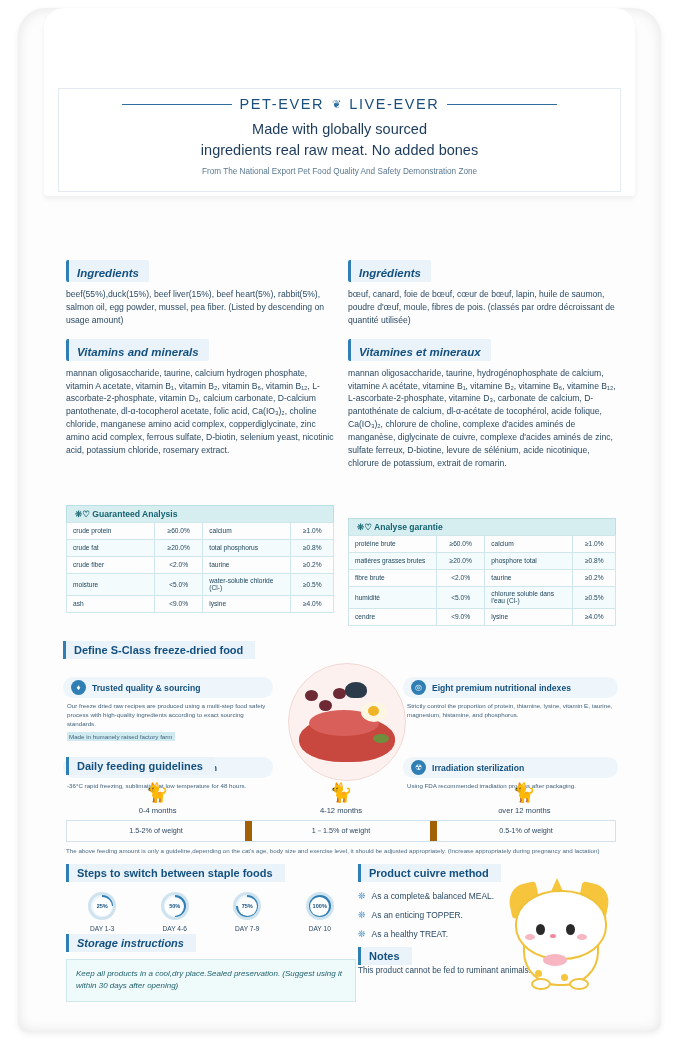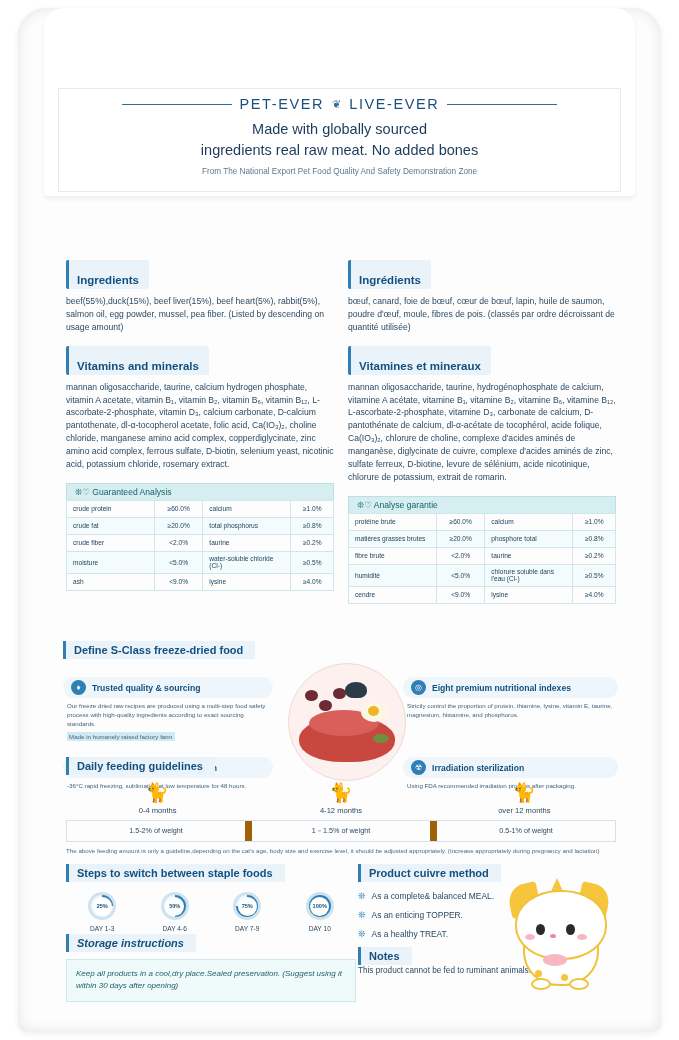--- a/index.html
+++ b/index.html
@@ -53,41 +53,43 @@
   .cols { position:absolute; left:0; top:252px; width:643px; }
   .col { position:absolute; width:268px; }
   .col.left { left:48px; }
   .col.right { left:330px; }
 
   .tag {
     display:inline-block;
     font-size:11.5px; font-weight:bold; color:#14507f;
     background:#eaf3fa;
     border-left:3px solid #2f7fb5;
-    padding:14px 10px 3px 8px;
+    padding:7px 10px 3px 8px;
     border-radius:2px;
+    font-style:italic;
   }
   .body-text {
     font-size:8.6px; line-height:1.5; color:#2b4a64; margin-top:6px;
   }
   .sec { margin-bottom:12px; }
 
   table.ga {
     border-collapse:collapse; width:268px; margin-top:6px;
     font-size:6.6px; color:#20485f;
   }
   table.ga caption {
     caption-side:top;
     background:#d7eef1;
     color:#14636f;
-    font-size:8.6px; font-weight:normal;
+    font-size:8.6px; font-weight:bold;
     text-align:left;
     padding:3px 8px;
     border:1px solid #bcdfe5;
     border-bottom:none;
+    margin-top:36px;
   }
   table.ga td {
     border:1px solid #cfe6ea;
     padding:3.5px 4px;
     text-align:center;
     height:17px;
   }
   table.ga td.k { text-align:left; padding-left:6px; width:33%; }
   table.ga tr:nth-child(even) td { background:#f4fbfc; }
 

